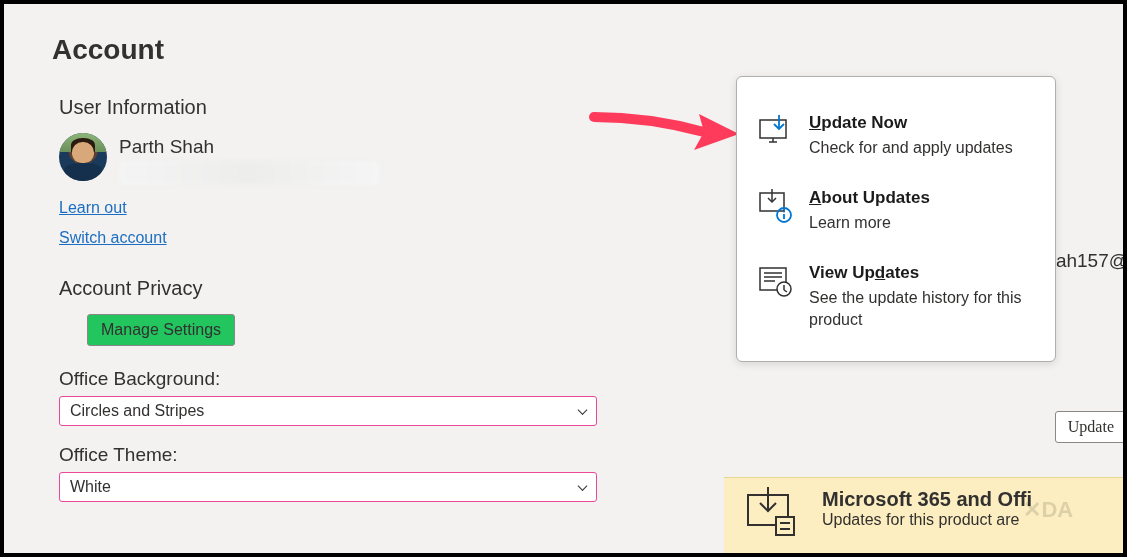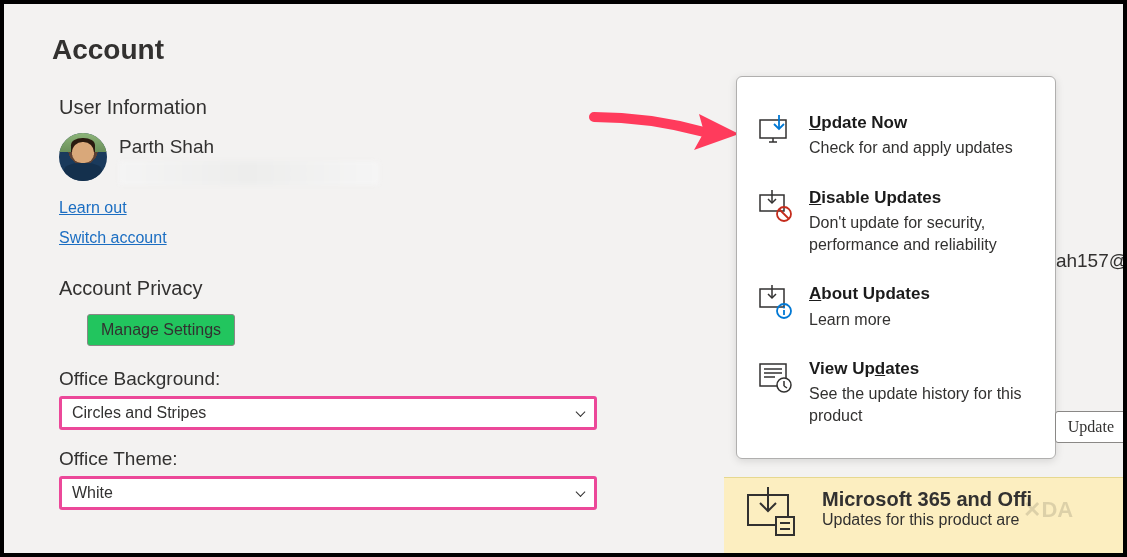--- a/index.html
+++ b/index.html
@@ -19,21 +19,21 @@
     .user-name { font-size: 19px; color: #323130; margin-top: 3px; }
     .blurred-email { width: 260px; height: 24px; background: linear-gradient(90deg, #f4f4f4 0%, #ededec 50%, #f5f5f5 100%); filter: blur(2px); margin-top: 3px; border-radius: 2px; }
     
     .link-list { margin: 14px 0 0 55px; }
     .text-link { display: inline-block; color: #1b6ec2; text-decoration: underline; font-size: 16px; margin-bottom: 12px; cursor: pointer; }
     
     .btn-outline { display: inline-block; margin-left: 83px; border: 1px solid #8a8886; background: #22c55e; padding: 6px 13px; font-size: 16px; color: #323130; border-radius: 3px; cursor: pointer; }
     
     .form-row { margin: 22px 0 0 55px; }
     .form-label { font-size: 19px; font-weight: 400; color: #323130; margin-bottom: 6px; display: block; }
-    .select-control { width: 538px; border: 3px solid #ec4899; background: #fff; padding: 5px 28px 5px 10px; font-size: 16px; color: #323130; border-radius: 3px; position: relative; cursor: pointer; }
+    .select-control { width: 538px; border: 1px solid #ec4899; background: #fff; padding: 5px 28px 5px 10px; font-size: 16px; color: #323130; border-radius: 3px; position: relative; cursor: pointer; }
     .select-control::after { content: ""; position: absolute; right: 10px; top: 50%; width: 6px; height: 6px; border-right: 1.5px solid #323130; border-bottom: 1.5px solid #323130; transform: translateY(-65%) rotate(45deg); }
     
     
     .popup-menu { position: absolute; top: 72px; left: 732px; width: 320px; background: #fff; border: 1px solid #b0afae; border-radius: 6px; box-shadow: 0 2px 8px rgba(0,0,0,0.12); padding: 25px 0; }
     .menu-item { display: flex; gap: 14px; padding: 10px 20px 18px 20px; cursor: pointer; }
     .menu-item:last-child { padding-bottom: 6px; }
     .menu-icon-wrap { width: 38px; height: 38px; flex-shrink: 0; display: flex; align-items: center; justify-content: center; }
     .menu-text-wrap { flex: 1; }
     .menu-title { font-size: 17px; font-weight: 600; color: #1b1b1b; line-height: 1.25; }
     .menu-title .ul { text-decoration: underline; }
@@ -114,35 +114,20 @@
         <line x1="22" y1="3" x2="22" y2="17" stroke="#0078d4" stroke-width="1.8"></line>
         <polyline points="17,12 22,17 27,12" fill="none" stroke="#0078d4" stroke-width="1.8"></polyline>
       </svg>
     </div>
     <div class="menu-text-wrap">
       <div class="menu-title"><span class="ul">U</span><span>pdate Now</span></div>
       <div class="menu-desc">Check for and apply updates</div>
     </div>
   </div>
 
-  <div class="menu-item">
-    <div class="menu-icon-wrap">
-      <svg width="38" height="38" viewBox="0 0 38 38">
-        <rect x="3" y="8" width="24" height="16" fill="none" stroke="#323130" stroke-width="1.5"></rect>
-        <line x1="15" y1="3" x2="15" y2="16" stroke="#323130" stroke-width="1.5"></line>
-        <polyline points="11,12 15,16 19,12" fill="none" stroke="#323130" stroke-width="1.5"></polyline>
-        <circle cx="27" cy="27" r="7" fill="none" stroke="#c42b1c" stroke-width="1.8"></circle>
-        <line x1="22" y1="22" x2="32" y2="32" stroke="#c42b1c" stroke-width="1.8"></line>
-      </svg>
-    </div>
-    <div class="menu-text-wrap">
-      <div class="menu-title"><span class="ul">D</span><span>isable Updates</span></div>
-      <div class="menu-desc">Don't update for security, performance and reliability</div>
-    </div>
-  </div>
 
   <div class="menu-item">
     <div class="menu-icon-wrap">
       <svg width="38" height="38" viewBox="0 0 38 38">
         <rect x="3" y="6" width="24" height="18" fill="none" stroke="#323130" stroke-width="1.5"></rect>
         <line x1="15" y1="2" x2="15" y2="15" stroke="#323130" stroke-width="1.5"></line>
         <polyline points="11,11 15,15 19,11" fill="none" stroke="#323130" stroke-width="1.5"></polyline>
         <circle cx="27" cy="28" r="7" fill="none" stroke="#0078d4" stroke-width="1.8"></circle>
         <circle cx="27" cy="24.5" r="1.1" fill="#0078d4"></circle>
         <line x1="27" y1="27" x2="27" y2="32" stroke="#0078d4" stroke-width="1.8"></line>

